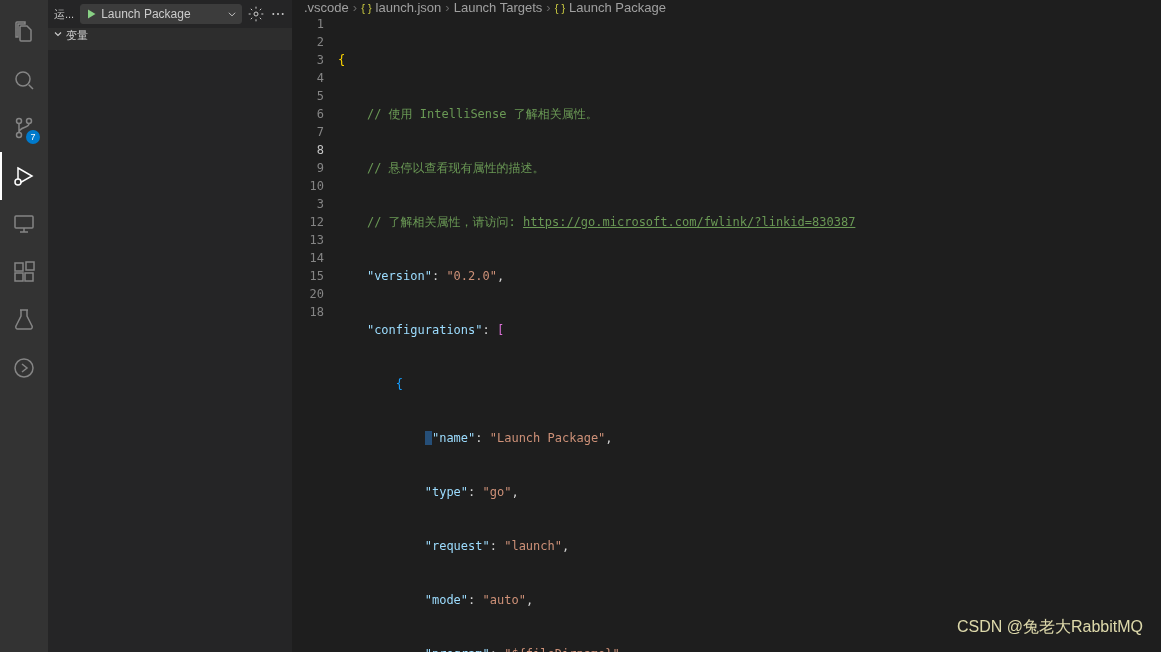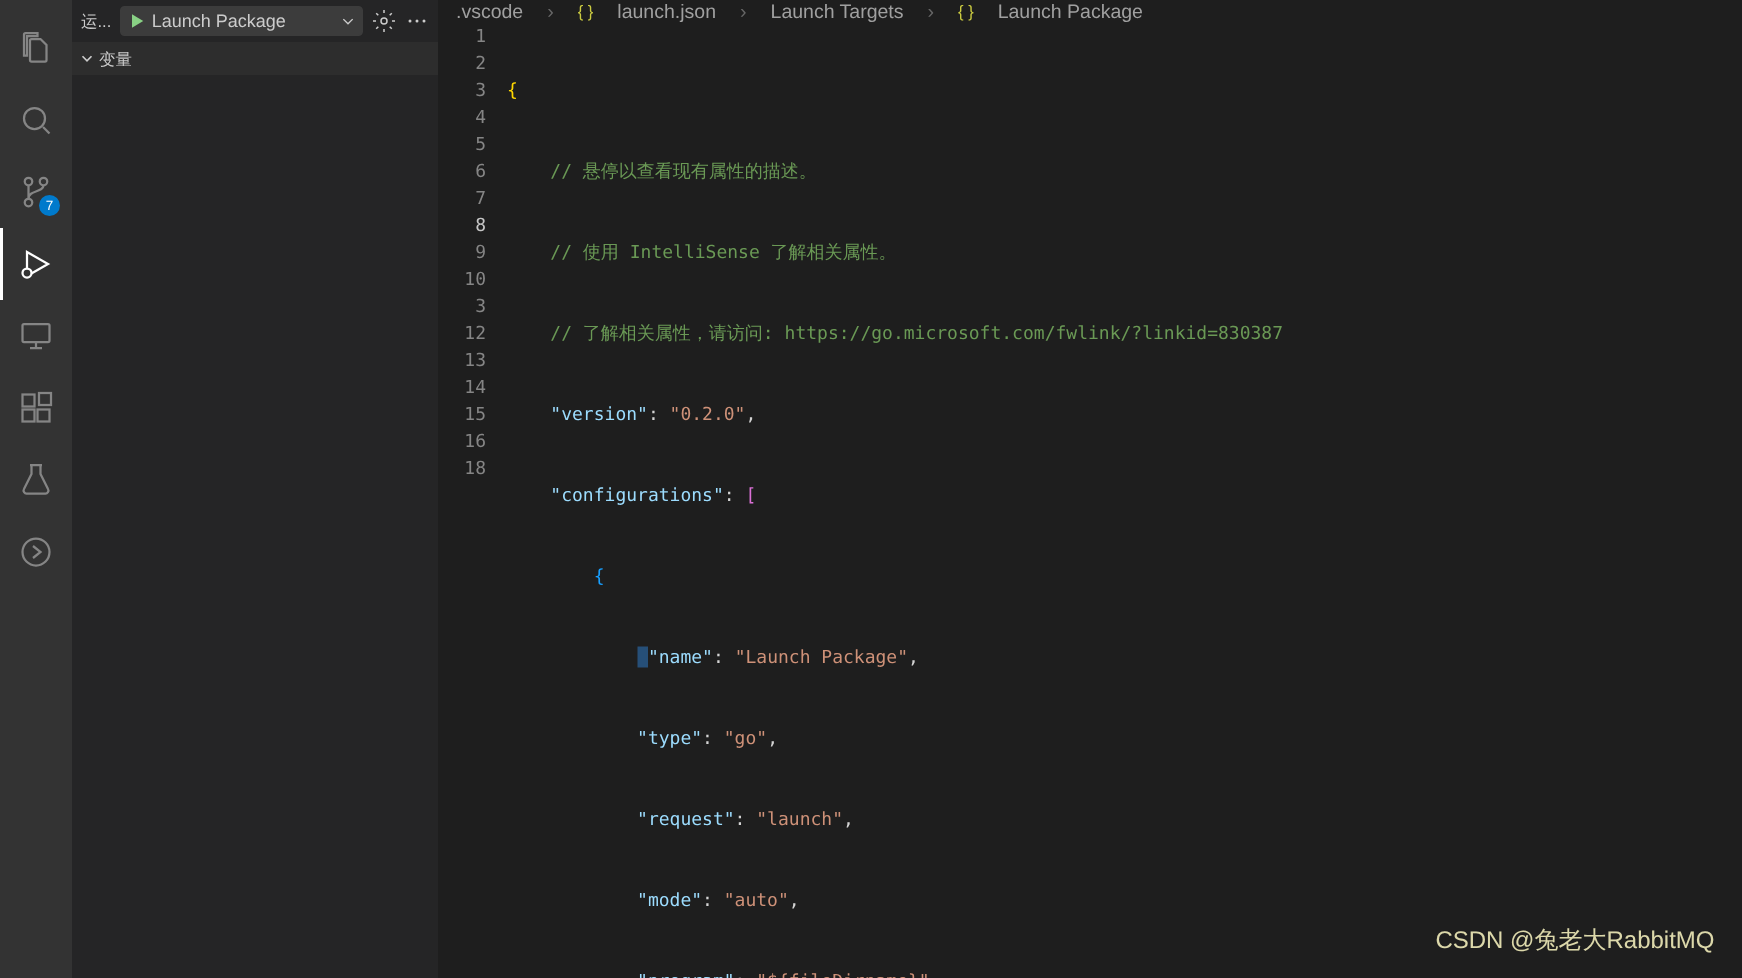--- a/index.html
+++ b/index.html
@@ -89,21 +89,21 @@
   font-size: 12px;
   flex: 1;
   white-space: nowrap;
   overflow: hidden;
 }
 .chevron { color: #ccc; flex-shrink: 0; }
 .gear, .dots { color: #ccc; cursor: pointer; }
 .section-header {
   height: 22px;
   display: flex;
-  align-items: center;
+  align-items: flex-start;
   padding: 0 4px;
   color: #ccc;
   font-size: 11px;
   gap: 2px;
   background: #2d2d2d;
 }
 .variables-panel { flex: 1; background: #252526; }
 .editor-area {
   flex: 1;
   display: flex;
@@ -141,21 +141,21 @@
 .tab-badge { color: #969696; font-size: 12px; }
 .tab-badge.err { color: #f48771; }
 .tab-close { color: #ccc; font-size: 14px; line-height: 1; }
 .breadcrumb {
   height: 22px;
   display: flex;
   align-items: center;
   padding: 0 12px;
   color: #a0a0a0;
   font-size: 13px;
-  gap: 16px;
+  gap: 4px;
 }
 .bc-sep { color: #666; }
 .bc-icon { color: #cbcb41; font-size: 11px; }
 .editor {
   flex: 1;
   display: flex;
   font-family: Menlo, Consolas, monospace;
   font-size: 12px;
   line-height: 18px;
 }
@@ -170,21 +170,21 @@
 .gutter .ln.current { color: #c6c6c6; }
 .code { flex: 1; color: #d4d4d4; white-space: pre; }
 .code .row { height: 18px; }
 .tk-comment { color: #6a9955; }
 .tk-key { color: #9cdcfe; }
 .tk-colon { color: #d4d4d4; }
 .tk-str { color: #ce9178; }
 .tk-bracket { color: #ffd700; }
 .tk-bracket2 { color: #da70d6; }
 .tk-bracket3 { color: #179fff; }
-.tk-url { color: #6a9955; }
+.tk-url { color: #6a9955; text-decoration: underline; }
 .cursor-mark { background: #264f78; }
 .watermark {
   position: absolute;
   bottom: 14px;
   right: 18px;
   color: #fef9c3;
   font-size: 16px;
   opacity: 0.85;
 }
 svg { display: block; }
@@ -344,27 +344,27 @@
         <div class="ln">6</div>
         <div class="ln">7</div>
         <div class="ln current">8</div>
         <div class="ln">9</div>
         <div class="ln">10</div>
         <div class="ln">3</div>
         <div class="ln">12</div>
         <div class="ln">13</div>
         <div class="ln">14</div>
         <div class="ln">15</div>
-        <div class="ln">16</div>
+        <div class="ln">20</div>
         <div class="ln">18</div>
       </div>
     <div class="code">
       <div class="row"><span class="tk-bracket">{</span></div>
+      <div class="row">    <span class="tk-comment">// 使用 IntelliSense 了解相关属性。</span></div>
       <div class="row">    <span class="tk-comment">// 悬停以查看现有属性的描述。</span></div>
-      <div class="row">    <span class="tk-comment">// 使用 IntelliSense 了解相关属性。</span></div>
       <div class="row">    <span class="tk-comment">// 了解相关属性，请访问: </span><span class="tk-url">https://go.microsoft.com/fwlink/?linkid=830387</span></div>
       <div class="row">    <span class="tk-key">"version"</span><span class="tk-colon">: </span><span class="tk-str">"0.2.0"</span><span class="tk-colon">,</span></div>
       <div class="row">    <span class="tk-key">"configurations"</span><span class="tk-colon">: </span><span class="tk-bracket2">[</span></div>
       <div class="row">        <span class="tk-bracket3">{</span></div>
       <div class="row">            <span class="cursor-mark"> </span><span class="tk-key">"name"</span><span class="tk-colon">: </span><span class="tk-str">"Launch Package"</span><span class="tk-colon">,</span></div>
       <div class="row">            <span class="tk-key">"type"</span><span class="tk-colon">: </span><span class="tk-str">"go"</span><span class="tk-colon">,</span></div>
       <div class="row">            <span class="tk-key">"request"</span><span class="tk-colon">: </span><span class="tk-str">"launch"</span><span class="tk-colon">,</span></div>
       <div class="row">            <span class="tk-key">"mode"</span><span class="tk-colon">: </span><span class="tk-str">"auto"</span><span class="tk-colon">,</span></div>
       <div class="row">            <span class="tk-key">"program"</span><span class="tk-colon">: </span><span class="tk-str">"${fileDirname}"</span><span class="tk-colon">,</span></div>
       

